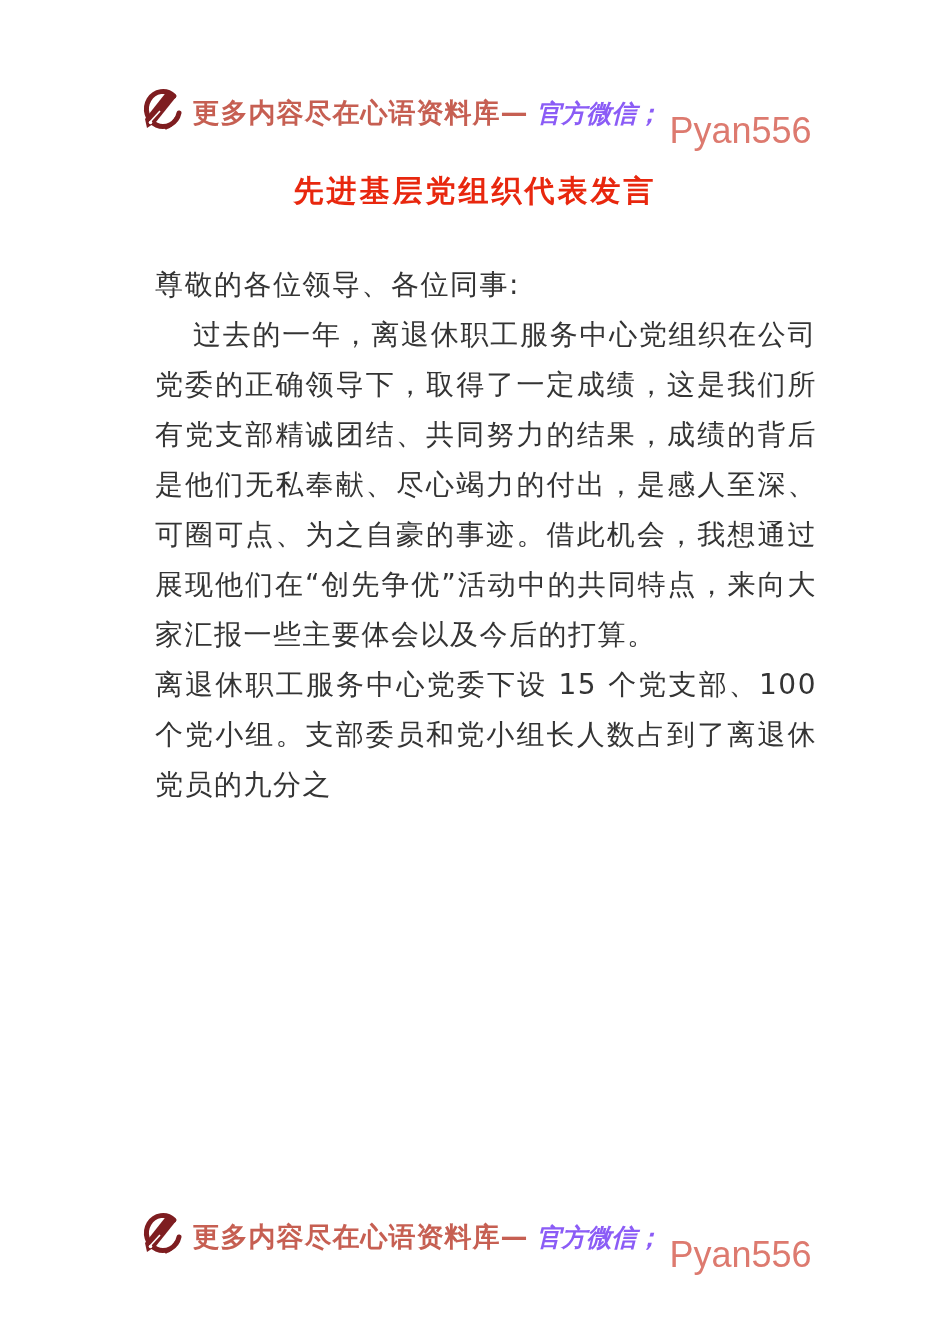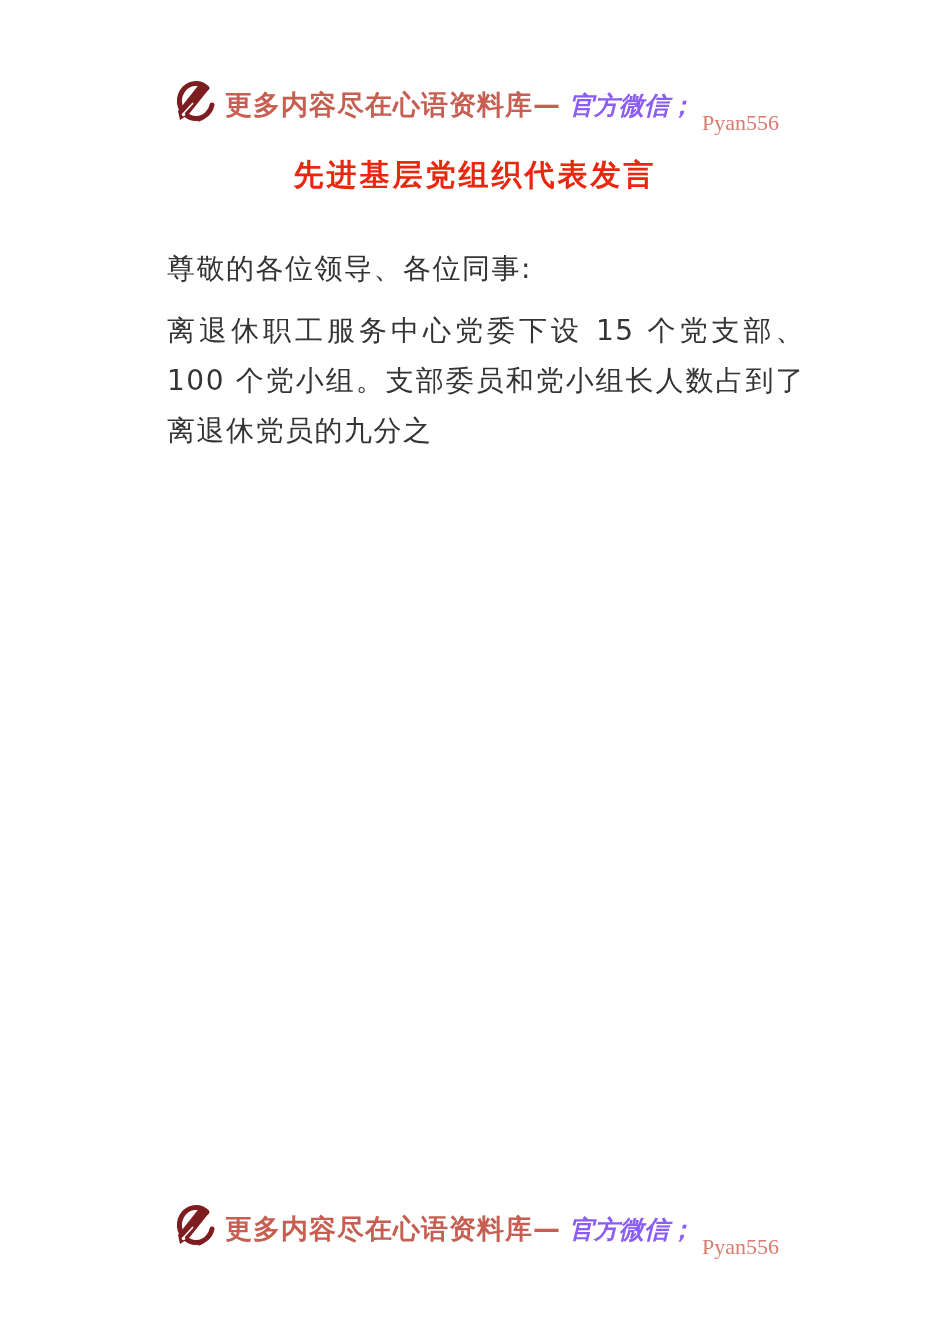--- a/index.html
+++ b/index.html
@@ -39,22 +39,22 @@
   }
   .brandbar .wechat {
     font-family: "DejaVu Serif", serif;
     font-style: italic;
     font-size: 25px;
     font-weight: bold;
     color: #8b5cf6;
     white-space: nowrap;
   }
   .brandbar .wid {
-    font-family: Liberation Serif, serif;
-    font-size: 22px;
+    font-family: Liberation Sans, sans-serif;
+    font-size: 36px;
     color: #dd7a6f;
     white-space: nowrap;
     margin-top: 36px;
   }
   .header { padding-top: 74px; }
   .footer {
     position: absolute;
     top: 1198px;
     left: 0;
     right: 0;
@@ -72,21 +72,21 @@
   
   .docbody {
     width: 662px;
     margin: 48px 133px 0 155px;
     font-size: 28px;
     line-height: 50px;
     color: #343434;
     text-align: justify;
     letter-spacing: 1.5px;
   }
-  .para { margin: 12px; }
+  .para { margin: 0; }
   .para.indent { text-indent: 38px; }
   .para.heading {
     font-weight: bold;
     color: #222222;
     letter-spacing: 0.5px;
     text-indent: 30px;
     text-align: left;
   }
 </style>
 </head>
@@ -108,20 +108,21 @@
     </svg>
     <span class="brand">更多内容尽在心语资料库—</span>
     <span class="wechat">官方微信；</span>
     <span class="wid">Pyan556</span>
   </div>
 
   <h1 class="title">先进基层党组织代表发言</h1>
 
   <div class="docbody">
     <p class="para">尊敬的各位领导、各位同事:</p>
+    <p class="para indent">过去的一年，离退休职工服务中心党组织在公司党委的正确领导下，取得了一定成绩，这是我们所有党支部精诚团结、共同努力的结果，成绩的背后是他们无私奉献、尽心竭力的付出，是感人至深、可圈可点、为之自豪的事迹。借此机会，我想通过展现他们在“创先争优”活动中的共同特点，来向大家汇报一些主要体会以及今后的打算。</p>
     <p class="para">离退休职工服务中心党委下设 15 个党支部、100 个党小组。支部委员和党小组长人数占到了离退休党员的九分之</p>
   </div>
 
   <div class="brandbar footer">
     <svg class="logo" viewBox="0 0 46 58" xmlns="http://www.w3.org/2000/svg" aria-hidden="true">
       <g fill="none" stroke="#7e1d20">
         <path d="M 36 12 A 16.5 17.5 0 1 0 41 29" stroke-width="5" stroke-linecap="round"></path>
         <path d="M 38 34 A 16.5 17.5 0 0 1 28 44" stroke-width="3" stroke-linecap="round"></path>
       </g>
       <polygon points="30,6 38,13 18,38 9,44 7,35" fill="#7e1d20"></polygon>

